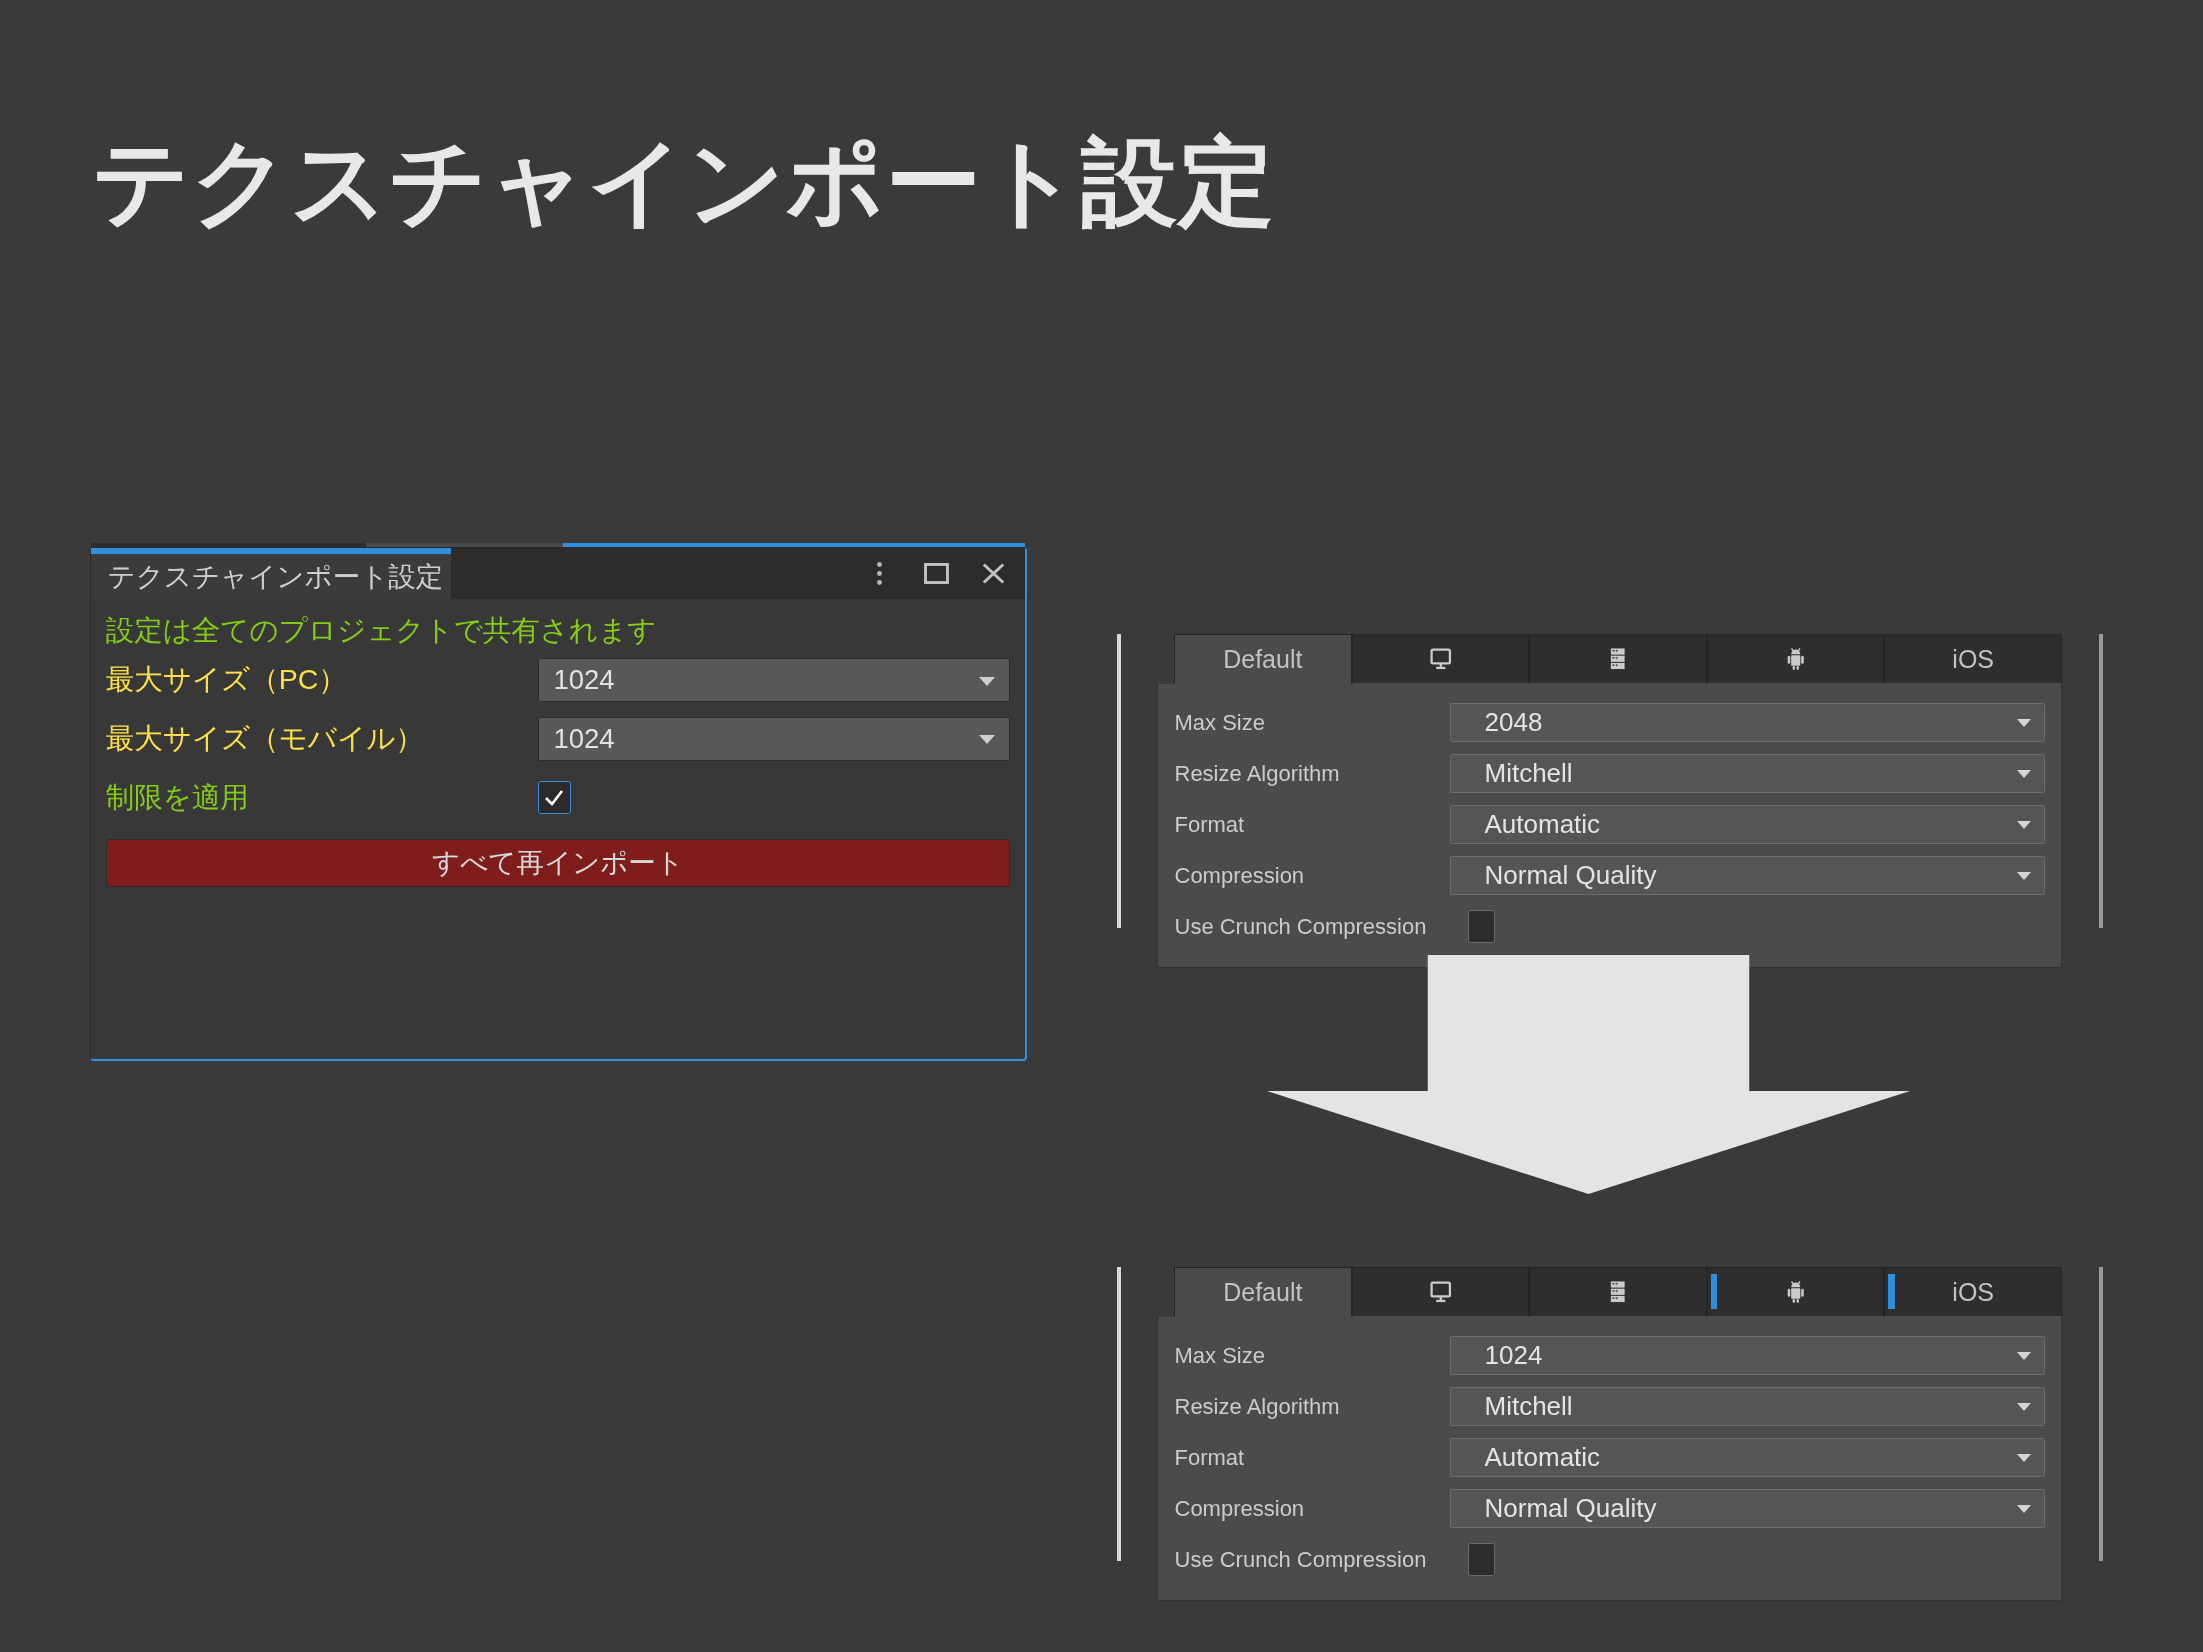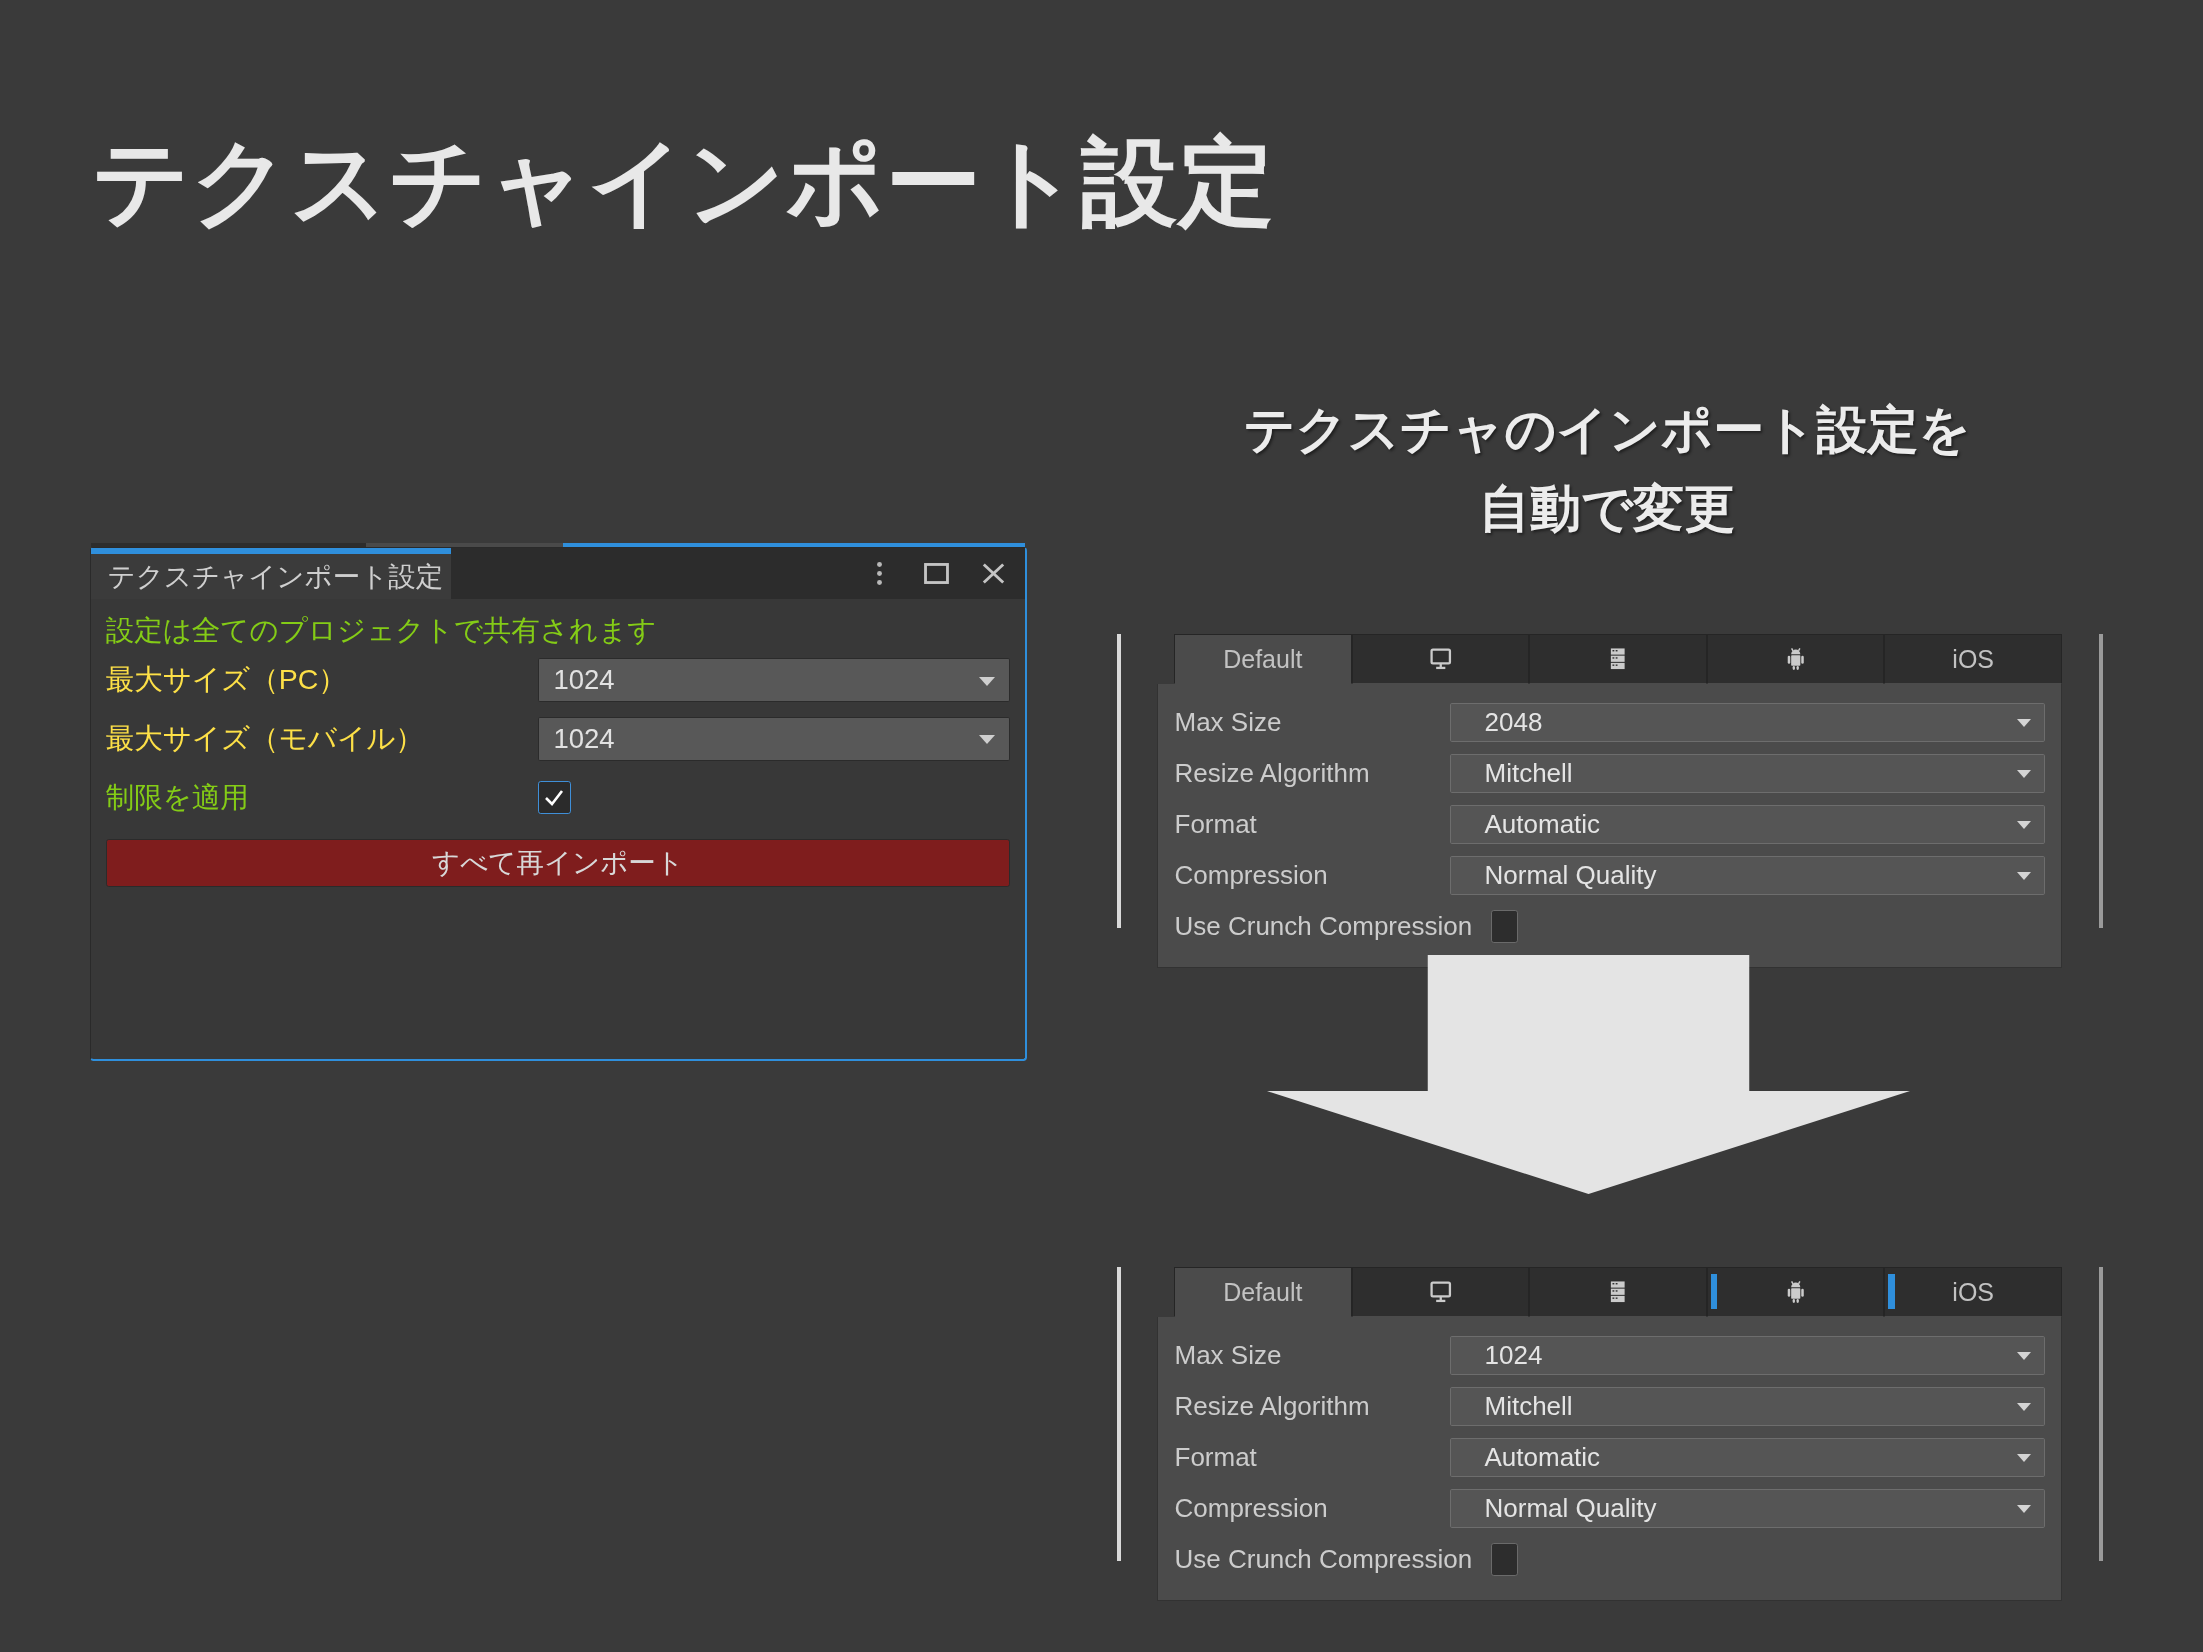--- a/index.html
+++ b/index.html
@@ -200,21 +200,21 @@
     border: 0.9px solid #323232;
     border-top: none;
     padding: 13px 16.5px 14.7px 16.5px;
   }
   .u-row {
     display: flex; align-items: center;
     height: 51px;
   }
   .u-label {
     width: 275px;
-    font-size: 26px;
+    font-size: 22px;
     color: #cccccc;
     white-space: nowrap;
   }
   .u-field {
     position: relative;
     flex: 1;
     height: 39px;
     background: #555555;
     border: 0.9px solid #6d6d6d;
     border-radius: 1.8px;
@@ -245,24 +245,20 @@
   
   .big-arrow { position: absolute; }
 </style>
 </head>
 <body>
 
 <div class="stage">
 
   <div class="slide-title">テクスチャインポート設定</div>
 
-  <div class="right-heading">
-    <span class="ln">テクスチャのインポート設定を</span>
-    <span class="ln">自動で変更</span>
-  </div>
 
   <div class="editor-window">
     <div class="win-topline"></div>
     <div class="win-topline-dark"></div>
     <div class="win-topline-dots"></div>
 
     <div class="win-tabbar">
       <div class="win-tab">
         <span class="win-tab-label">テクスチャインポート設定</span>
       </div>

